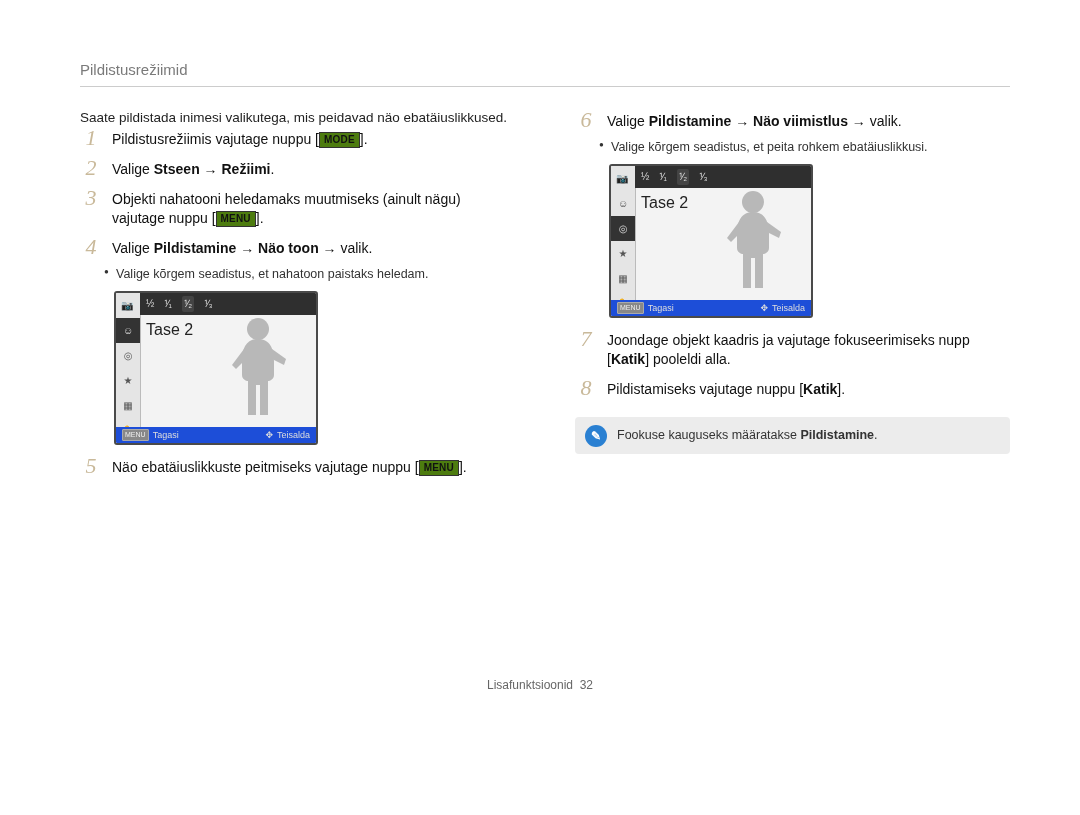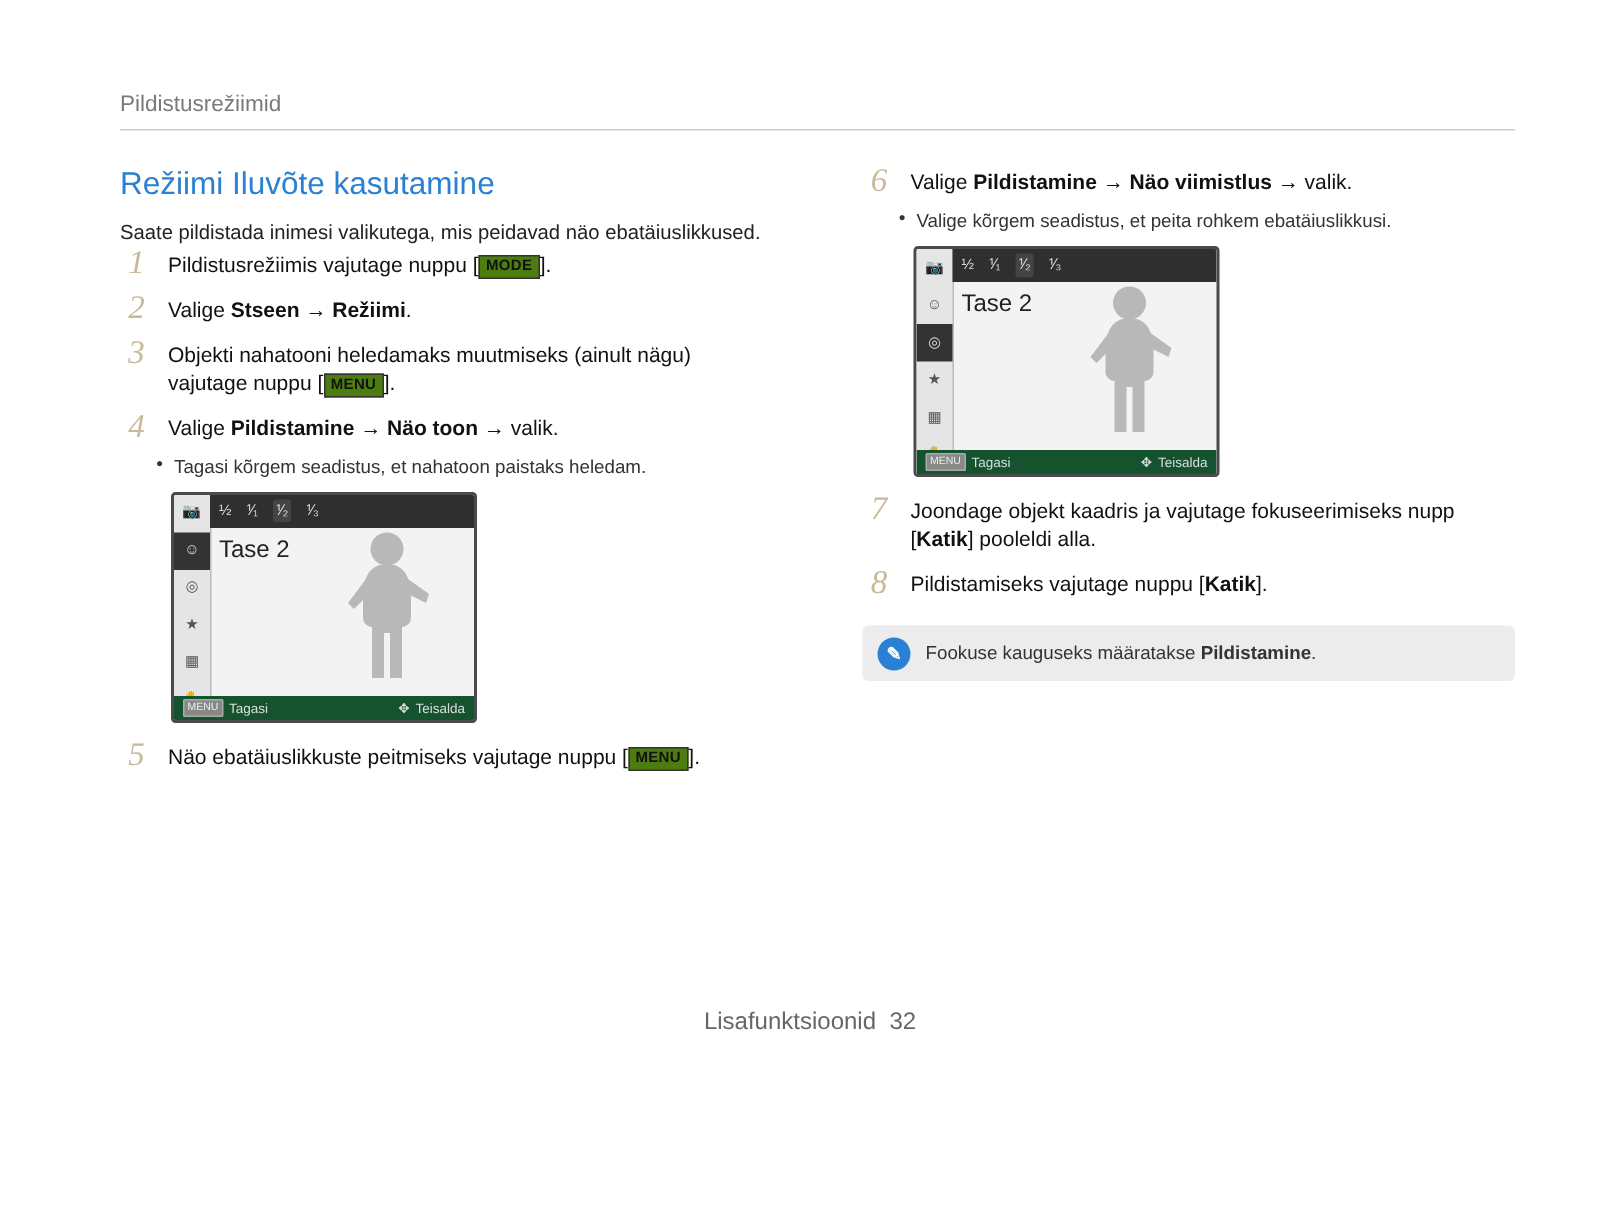--- a/index.html
+++ b/index.html
@@ -158,21 +158,21 @@
     position: absolute;
     right: 18px;
     bottom: 18px;
     width: 80px;
     height: 110px;
   }
   .lcd-bottom {
     position: absolute;
     left: 0; right: 0; bottom: 0;
     height: 16px;
-    background: #14532d;
+    background: #1d4ed8;
     color: #ddd;
     font-size: 9px;
     display: flex;
     align-items: center;
     justify-content: space-between;
     padding: 0 6px;
   }
   .lcd-bottom .grp { display: flex; gap: 4px; align-items: center; }
   .mini-box {
     display: inline-block;
@@ -204,36 +204,35 @@
     align-items: center;
     justify-content: center;
     font-size: 12px;
     font-weight: bold;
   }
   .footer {
     position: absolute;
     bottom: 28px;
     left: 0; right: 0;
     text-align: center;
-    font-size: 16px;
+    font-size: 12px;
     color: #666;
   }
 </style>
 </head>
 <body>
 
 <div class="page">
 
   <div class="breadcrumb">Pildistusrežiimid</div>
 
   <div class="cols">
 
     <div class="col">
 
-      <div class="heading">Režiimi Iluvõte kasutamine</div>
 
       <div class="intro">Saate pildistada inimesi valikutega, mis peidavad näo ebatäiuslikkused.</div>
 
       <div class="step">
         <div class="step-number">1</div>
         <div class="step-body">
           <span>Pildistusrežiimis vajutage nuppu [</span><span class="button-box">MODE</span><span>].</span>
         </div>
       </div>
 
@@ -251,21 +250,21 @@
           <span>vajutage nuppu [</span><span class="button-box">MENU</span><span>].</span>
         </div>
       </div>
 
       <div class="step">
         <div class="step-number">4</div>
         <div class="step-body">
           <span>Valige </span><span class="bold">Pildistamine</span><span> → </span><span class="bold">Näo toon</span><span> → valik.</span>
         </div>
       </div>
-      <div class="sub-bullet">Tagasi kõrgem seadistus, et nahatoon paistaks heledam.</div>
+      <div class="sub-bullet">Valige kõrgem seadistus, et nahatoon paistaks heledam.</div>
 
       <div class="lcd">
         <div class="lcd-left">
           <div class="cell">📷</div>
           <div class="cell sel">☺</div>
           <div class="cell">◎</div>
           <div class="cell">★</div>
           <div class="cell">▦</div>
           <div class="cell">✋</div>
         </div>

